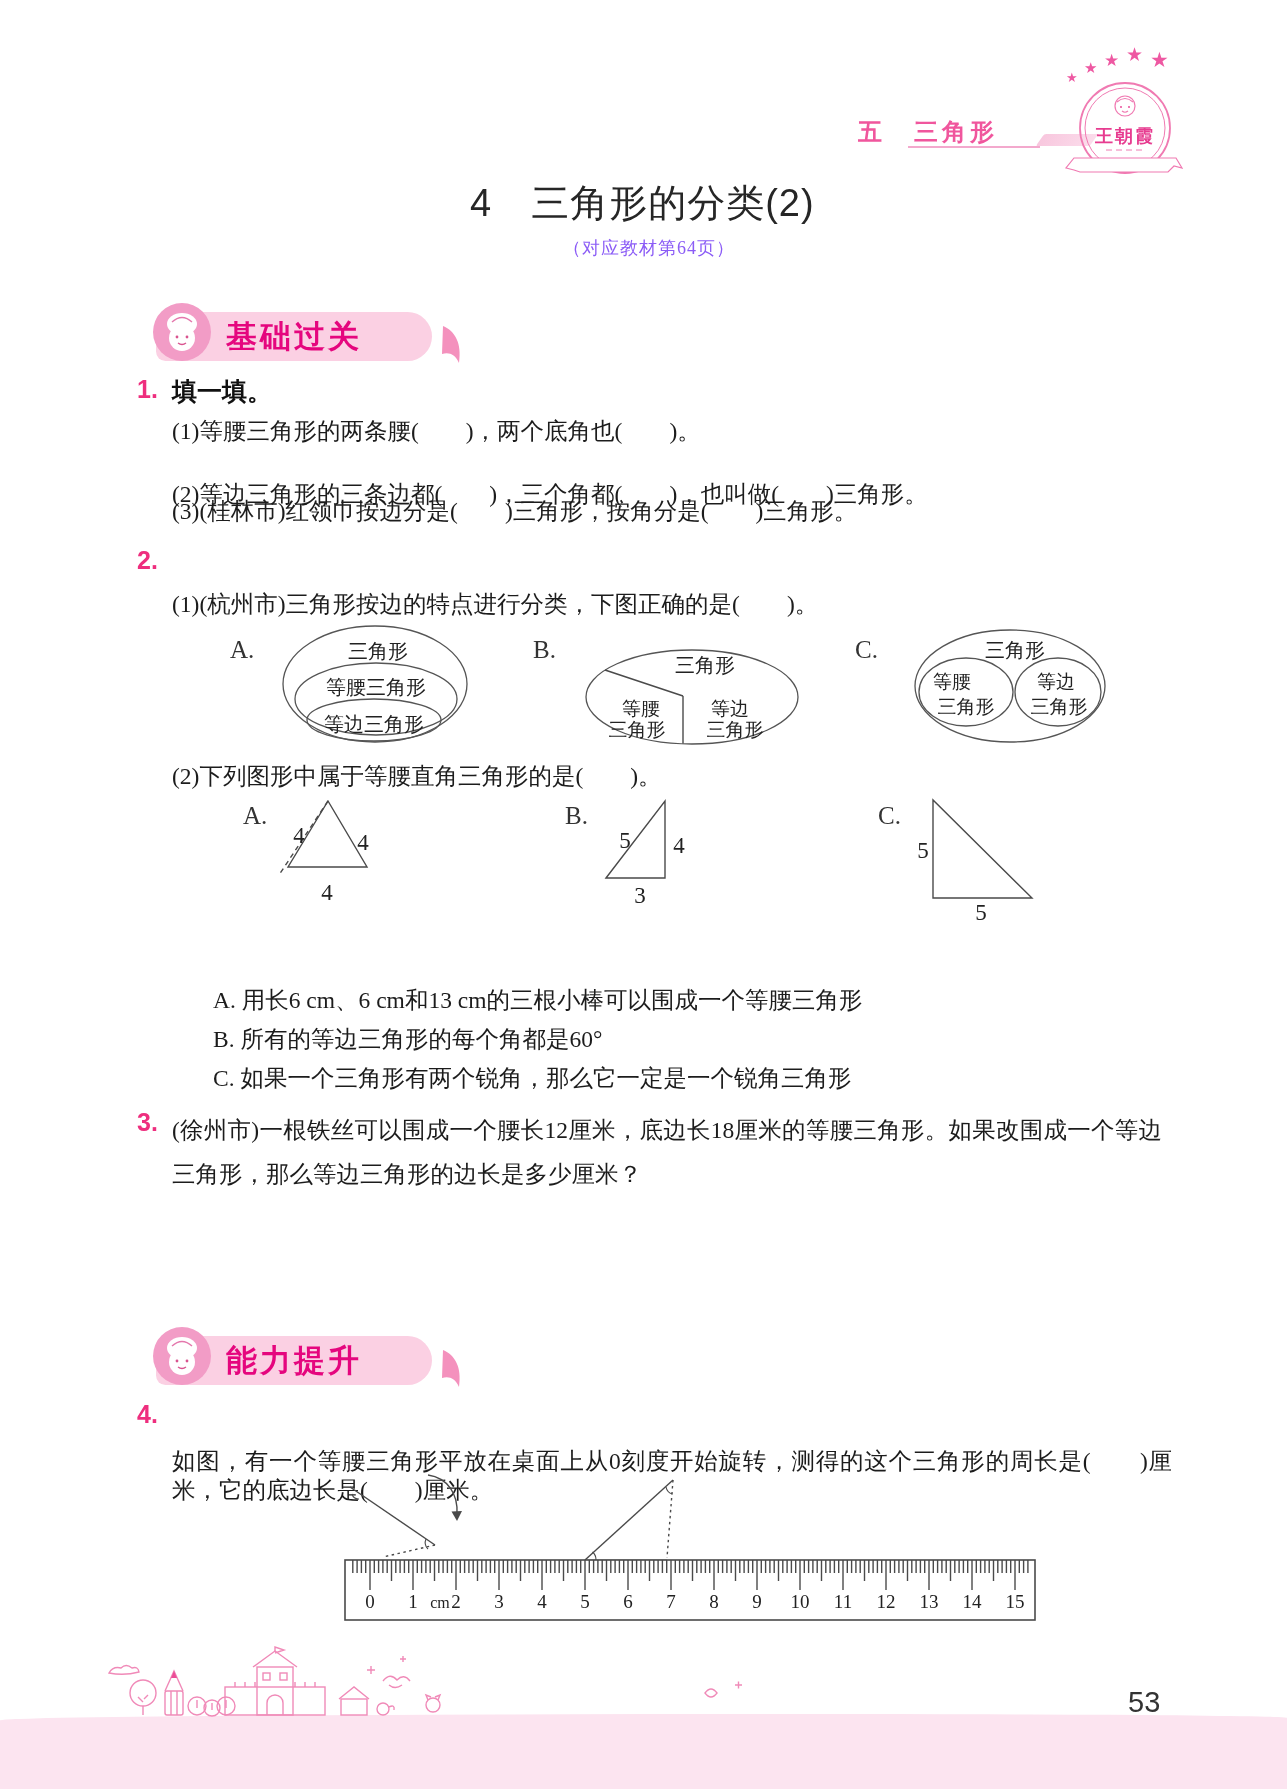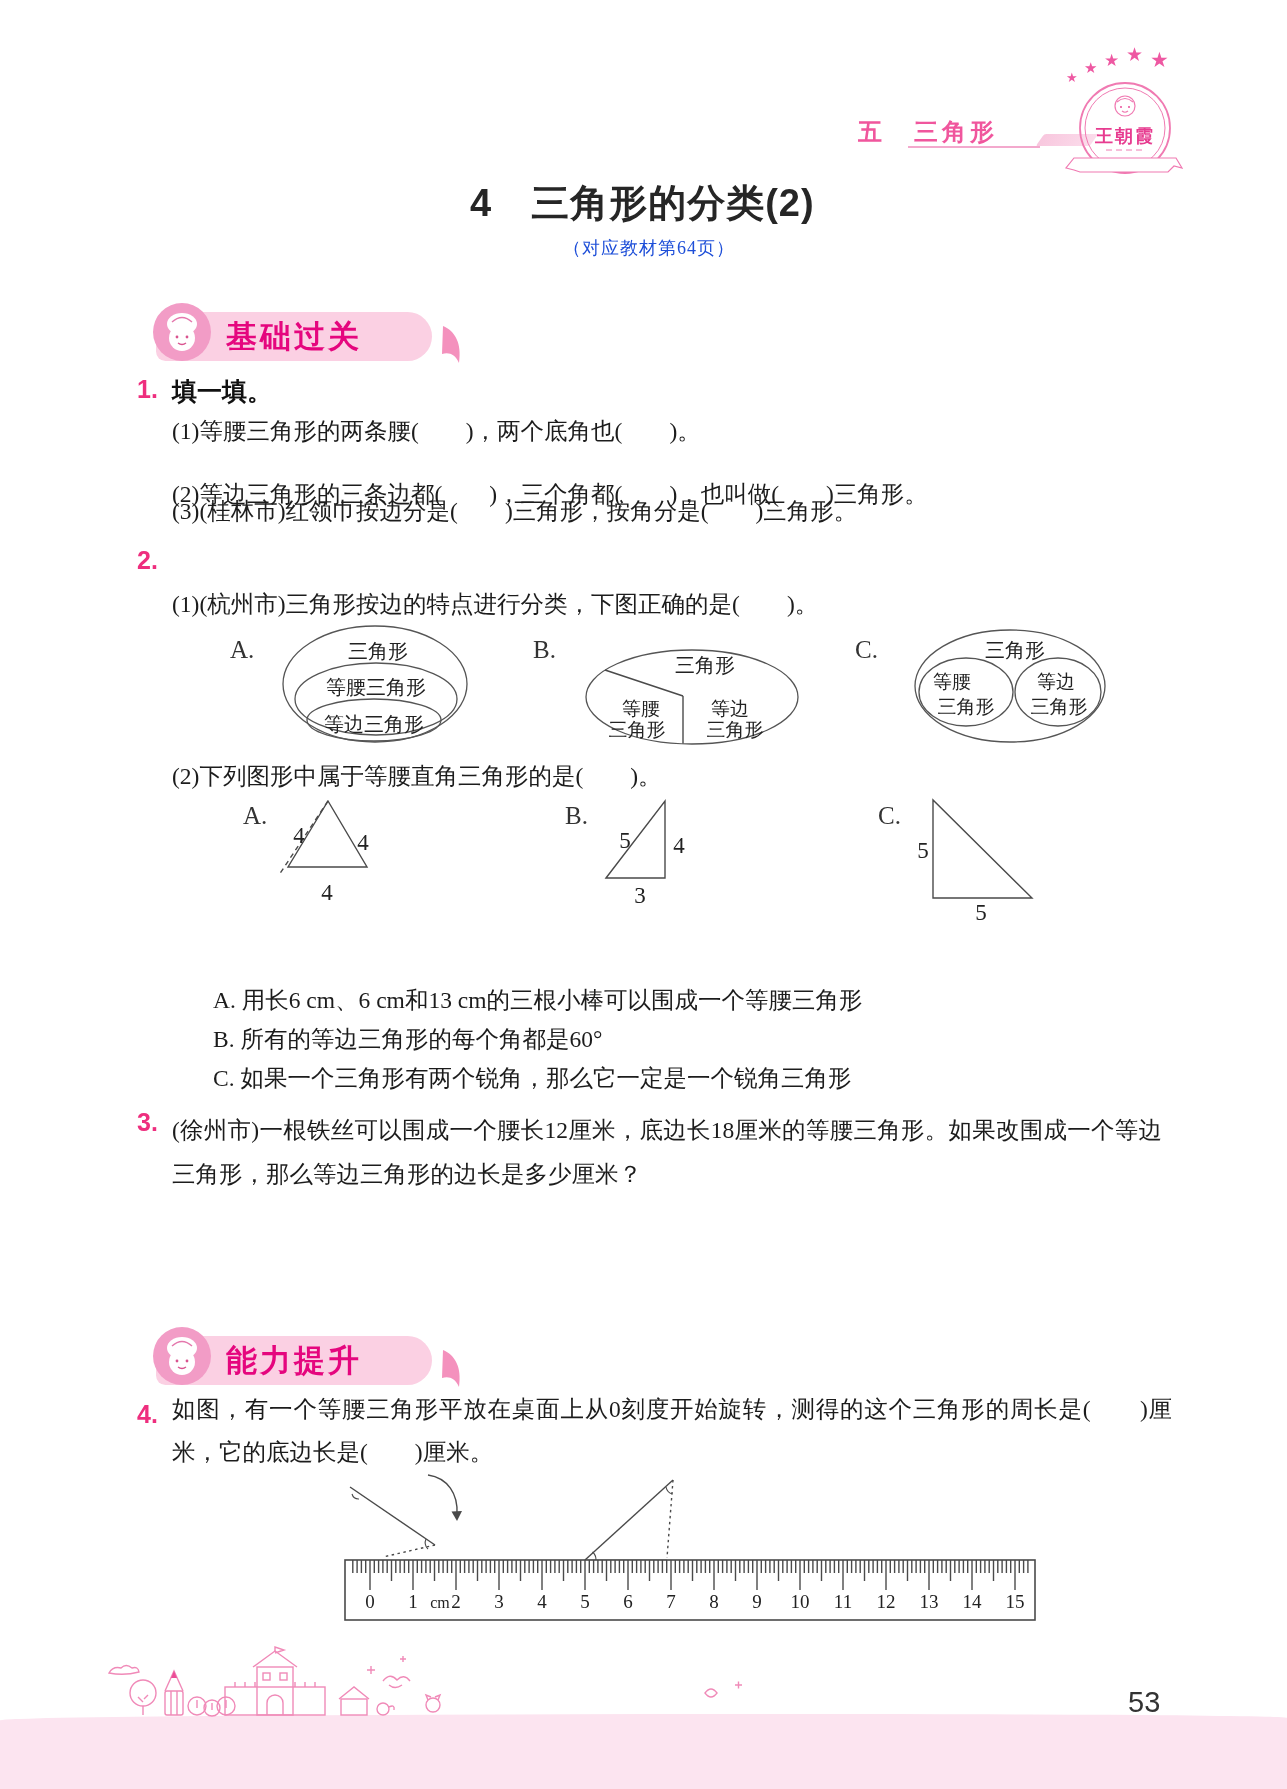--- a/index.html
+++ b/index.html
@@ -9,23 +9,23 @@
   .abs{position:absolute}
 
   
   .chapter-label{font-family:"Liberation Sans","DejaVu Sans",sans-serif;font-weight:bold;
                  font-size:24px;color:#f0569d;letter-spacing:4px;white-space:nowrap}
   .chapter-underline{height:2px;background:#f3a9cd}
   .chapter-swoosh{width:54px;height:12px;background:linear-gradient(90deg,#f8c7de,#fbdceb);
                   transform:skewX(-35deg);border-radius:2px}
 
   
-  .page-title{font-family:"Liberation Sans","DejaVu Sans",sans-serif;font-weight:bold;
+  .page-title{font-family:"Liberation Sans","DejaVu Sans",sans-serif;font-weight:normal;
               font-size:38px;color:#262626;letter-spacing:1px;white-space:nowrap}
-  .page-subtitle{font-size:18px;color:#1d4ed8;letter-spacing:1px;white-space:nowrap}
+  .page-subtitle{font-size:18px;color:#8b5cf6;letter-spacing:1px;white-space:nowrap}
 
   
   .banner{position:absolute;width:480px;height:70px}
   .banner-strip{position:absolute;left:16px;top:12px;width:276px;height:49px;background:#fbd0e3;
                 border-radius:10px 26px 26px 10px}
   .banner-text{position:absolute;left:86px;top:16px;font-family:Liberation Sans, sans-serif;
                font-weight:bold;font-size:31px;color:#e5067e;letter-spacing:3px;white-space:nowrap}
   .banner-icon{position:absolute;left:10px;top:0}
   .banner-comma{position:absolute;left:300px;top:24px}
 
@@ -207,21 +207,21 @@
       <circle cx="37" cy="37" r="1.4" fill="#d9538f"></circle>
       <path d="M28 43 q4 3 8 0" stroke="#d9538f" fill="none" stroke-width="1.4"></path>
     </svg>
     <span class="banner-text">能力提升</span>
     <svg class="banner-comma" width="26" height="42" viewBox="0 0 26 42">
       <path d="M3 2 C15 7 22 19 19 39 C15 30 9 28 2 30 Z" fill="#f491bd"></path>
     </svg>
   </div>
 
   <div class="abs qnum" style="left:137px;top:1400px">4.</div>
-  <div class="abs para" style="left:172px;top:1388px;width:1000px;line-height:43px">如图，有一个等腰三角形平放在桌面上从0刻度开始旋转，测得的这个三角形的周长是(　　)厘米，它的底边长是(　　)厘米。</div>
+  <div class="abs para" style="left:172px;top:1447px;width:1000px;line-height:29px">如图，有一个等腰三角形平放在桌面上从0刻度开始旋转，测得的这个三角形的周长是(　　)厘米，它的底边长是(　　)厘米。</div>
 
   <svg class="dgm" style="left:340px;top:1468px" width="700" height="156" viewBox="0 0 700 156">
 
     <g>
       <line x1="95" y1="77" x2="10" y2="19"></line>
       <line class="dotted" x1="95" y1="77" x2="43" y2="89"></line>
       <path class="arc" d="M12 26 a7 7 0 0 0 7 5"></path>
       <path class="arc" d="M86 71 a9 9 0 0 0 2 10"></path>
     </g>
 

